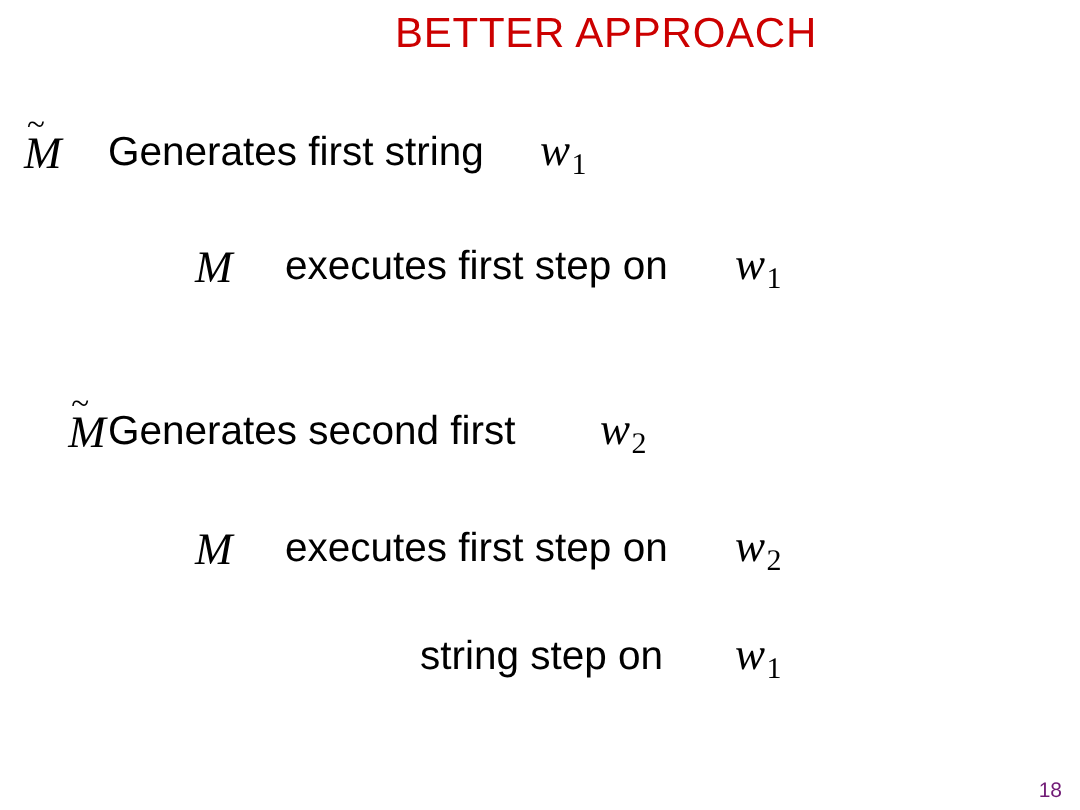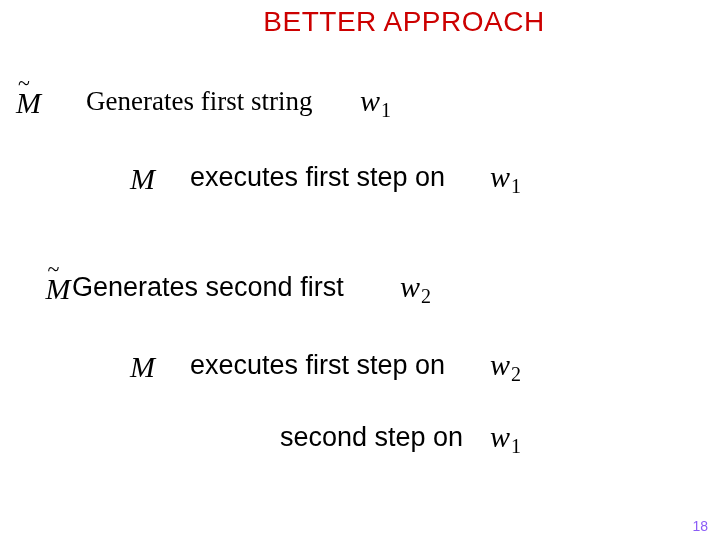--- a/index.html
+++ b/index.html
@@ -58,26 +58,26 @@
     left: 2px;
     font-style: normal;
     font-size: 22px;
   }
   .pagenum {
     position: absolute;
     bottom: 6px;
     right: 12px;
     font-family: Arial, sans-serif;
     font-size: 14px;
-    color: #8b5cf6;
+    color: #701a75;
   }
 
   
   #sym-mtilde-1   { left: 16px;  top: 86px; }
-  #txt-gen1       { left: 86px;  top: 86px; font-family: Liberation Serif, serif; }
+  #txt-gen1       { left: 72px;  top: 86px; }
   #sym-w1-a       { left: 360px; top: 84px; }
 
   #sym-m-1        { left: 130px; top: 162px; }
   #txt-exec1      { left: 190px; top: 162px; }
   #sym-w1-b       { left: 490px; top: 160px; }
 
   #sym-mtilde-2   { left: 16px;  top: 272px; }
   #txt-gen2       { left: 72px;  top: 272px; }
   #sym-w2-a       { left: 400px; top: 270px; }
 
@@ -123,19 +123,19 @@
   </span>
 
   
   <span id="sym-m-2" class="line math">M</span>
   <span id="txt-exec2" class="line">executes first step on</span>
   <span id="sym-w2-b" class="line math">
     <span>w</span><span class="sub">2</span>
   </span>
 
   
-  <span id="txt-second" class="line">second step on</span>
+  <span id="txt-second" class="line">string step on</span>
   <span id="sym-w1-c" class="line math">
     <span>w</span><span class="sub">1</span>
   </span>
 
   <div class="pagenum">18</div>
 </div>
 
 </body></html>

